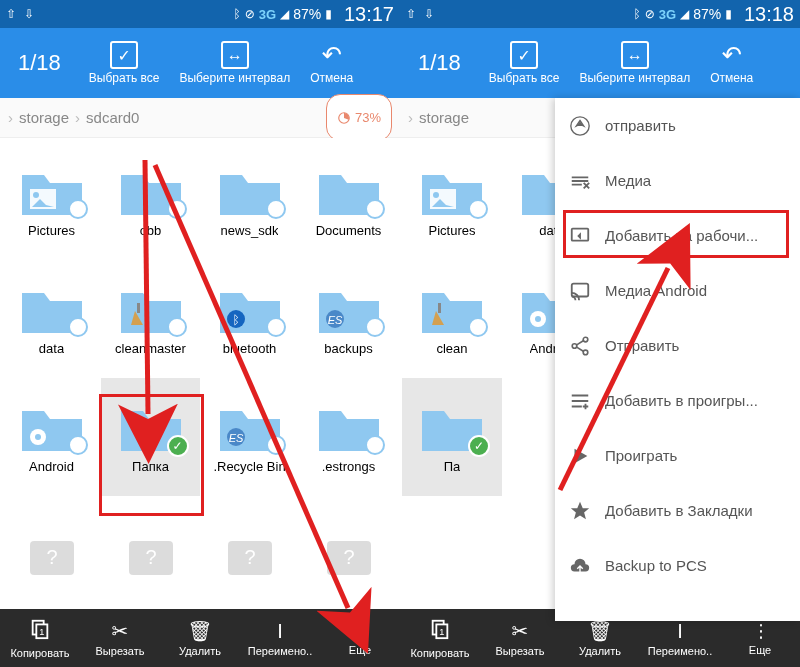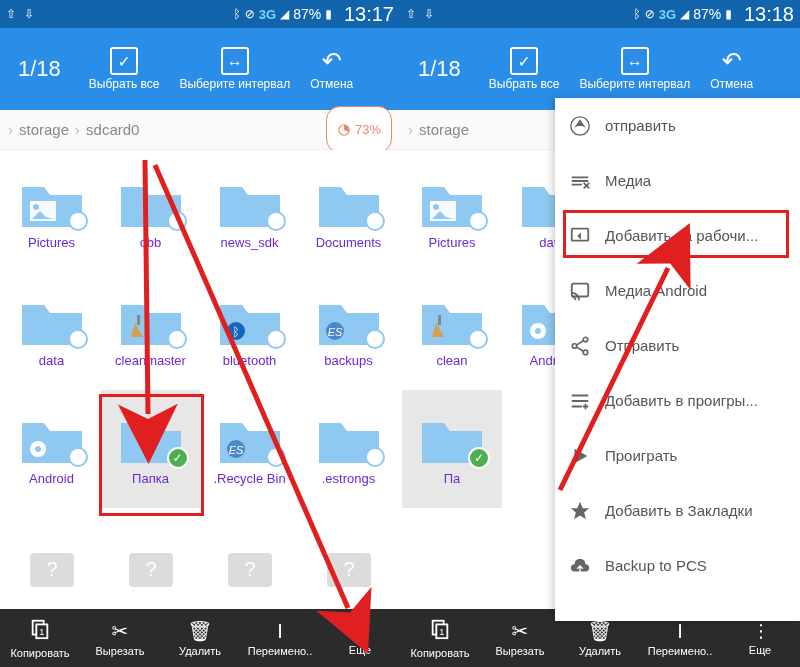--- a/index.html
+++ b/index.html
@@ -10,36 +10,36 @@
 .right { left: 400px; }
 
 .statusbar { height: 28px; background: #1264ad; color: #fff; display: flex; align-items: center; padding: 0 6px; font-size: 12px; }
 .statusbar .icons-left { display: flex; gap: 8px; }
 .statusbar .spacer { flex: 1; }
 .statusbar .icons-right { display: flex; gap: 4px; align-items: center; }
 .statusbar .net { color: #7dd3fc; font-weight: bold; font-size: 13px; }
 .statusbar .batt { font-size: 14px; }
 .statusbar .time { font-size: 20px; margin-left: 8px; }
 
-.toolbar { height: 82px; background: #2a8de8; color: #fff; display: flex; align-items: center; }
+.toolbar { height: 70px; background: #2a8de8; color: #fff; display: flex; align-items: center; }
 .toolbar .count { font-size: 22px; padding: 0 18px; }
 .toolbar .tbtn { display: flex; flex-direction: column; align-items: center; font-size: 12px; padding: 0 10px; text-align: center; }
 .toolbar .tbtn .ticon { width: 28px; height: 28px; border: 2px solid #fff; border-radius: 3px; display: flex; align-items: center; justify-content: center; margin-bottom: 2px; font-size: 16px; }
 
 .breadcrumb { height: 40px; background: #fafafa; display: flex; align-items: center; padding: 0 8px; font-size: 15px; color: #888; gap: 6px; border-bottom: 1px solid #eee; }
 .breadcrumb .chev { color: #bbb; }
 .breadcrumb .badge { margin-left: auto; background: #fff; border: 1px solid #e9886d; border-radius: 14px; padding: 15px 10px; color: #e9886d; font-size: 13px; display: flex; align-items: center; gap: 4px; }
 .badge svg { width: 14px; height: 14px; }
 
 .grid { flex: 1; display: grid; grid-template-columns: repeat(4, 1fr); grid-auto-rows: 118px; padding: 4px 2px; overflow: hidden; background: #fff; }
 .folder { display: flex; flex-direction: column; align-items: center; justify-content: center; position: relative; }
 .folder.selected { background: #e7e7e7; }
 .folder .ficon { width: 72px; height: 56px; position: relative; }
 .folder .ficon svg { width: 100%; height: 100%; }
-.folder .flabel { font-size: 13px; color: #6d28d9; text-align: center; margin-top: 4px; line-height: 1.2; max-width: 90px; overflow: hidden; }
+.folder .flabel { font-size: 13px; color: #000000; text-align: center; margin-top: 4px; line-height: 1.2; max-width: 90px; overflow: hidden; }
 .folder .radio { position: absolute; bottom: 0; right: 0; width: 20px; height: 20px; border: 2px solid #8fc8f0; border-radius: 50%; background: #fff; }
 .folder .check { position: absolute; bottom: -2px; right: -2px; width: 22px; height: 22px; background: #4caf50; border: 2px solid #fff; border-radius: 50%; display: flex; align-items: center; justify-content: center; color: #fff; font-size: 12px; }
 
 .bottombar { height: 58px; background: #2b2b2b; color: #fff; display: flex; }
 .bottombar .bbtn { flex: 1; display: flex; flex-direction: column; align-items: center; justify-content: center; font-size: 11px; gap: 2px; }
 .bottombar .bbtn .bicon { font-size: 20px; }
 .bottombar .bbtn.more .bicon { font-size: 18px; letter-spacing: -2px; }
 
 .menu { position: absolute; right: 0; top: 98px; bottom: 46px; width: 245px; background: #fff; box-shadow: -2px 0 8px rgba(0,0,0,0.2); overflow-y: hidden; }
 .menu .mitem { height: 55px; display: flex; align-items: center; padding: 0 14px; gap: 14px; font-size: 15px; color: #555; white-space: nowrap; overflow: hidden; }

